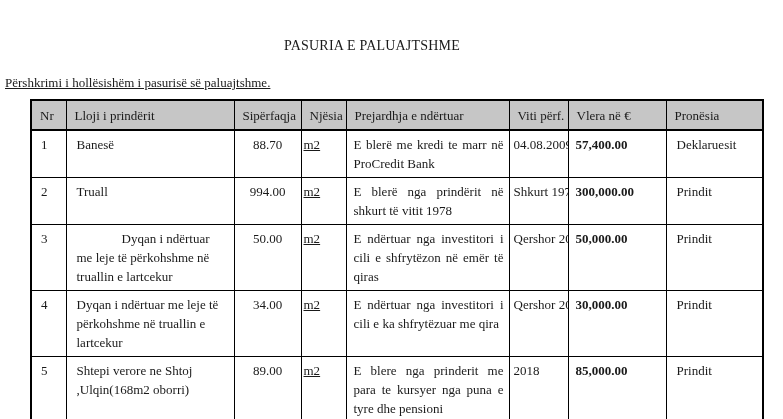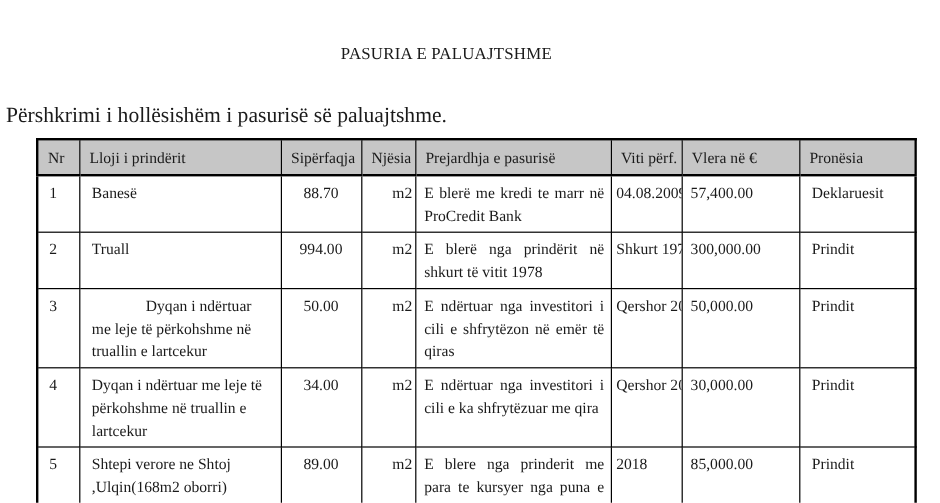--- a/index.html
+++ b/index.html
@@ -14,23 +14,24 @@
   }
   .doc-title {
     width: 744px;
     margin-top: 38px;
     text-align: center;
     font-size: 14px;
     font-weight: normal;
     letter-spacing: 0.2px;
   }
   .doc-subtitle {
-    margin-top: 32px;
+    margin-top: 21px;
     margin-left: 5px;
-    font-size: 18px;
+    font-size: 13px;
+    text-decoration: underline;
   }
   table.assets {
     margin-top: 8px;
     margin-left: 30px;
     width: 732px;
     border-collapse: collapse;
     table-layout: fixed;
     border: 2px solid var(--border-color);
     font-size: 13px;
   }
@@ -55,24 +56,24 @@
   th.c2, th.c3, th.c6 { text-align: center; padding-left: 2px; padding-right: 2px; }
   th.c4 { padding-left: 10px; }
   th.c5 { padding-left: 5px; }
   th.c7 { padding-left: 10px; margin-top: 24px; }
 
   td { padding: 4px 4px 4px 6px; }
   td.c0 { padding-left: 9px; }
   td.c1 { padding-left: 10px; padding-right: 6px; margin-left: 34px; }
   td.c1.first-indent { text-indent: 45px; }
   td.c2 { text-align: center; padding-left: 2px; padding-right: 2px; }
-  td.c3 { text-align: right; padding-left: 2px; padding-right: 2px; }
+  td.c3 { text-align: left; padding-left: 2px; padding-right: 2px; text-decoration: underline; }
   td.c4 { text-align: justify; padding-left: 7px; padding-right: 5px; }
   td.c5 { padding-left: 4px; padding-right: 0; white-space: nowrap; }
-  td.c6 { padding-left: 7px; }
+  td.c6 { padding-left: 7px; font-weight: bold; }
   td.c7 { padding-left: 10px; }
 
   tr.r0 td { height: 42px; }
   tr.r1 td { height: 45px; }
   tr.r2 td { height: 52px; }
   tr.r3 td { height: 53px; }
   tr.r4 td { height: 65px; }
 </style>
 </head>
 <body>
@@ -91,21 +92,21 @@
       <col style="width:59px">
       <col style="width:98px">
       <col style="width:97px">
   </colgroup>
   <thead>
     <tr>
       <th class="c0">Nr</th>
       <th class="c1">Lloji i prindërit</th>
       <th class="c2">Sipërfaqja</th>
       <th class="c3">Njësia</th>
-      <th class="c4">Prejardhja e pasurisë</th>
+      <th class="c4">Prejardhja e ndërtuar</th>
       <th class="c5">Viti përf.</th>
       <th class="c6">Vlera në €</th>
       <th class="c7">Pronësia</th>
     </tr>
   </thead>
   <tbody>
     <tr class="r0">
       <td class="c0">1</td>
       <td class="c1">Banesë</td>
       <td class="c2">88.70</td>

